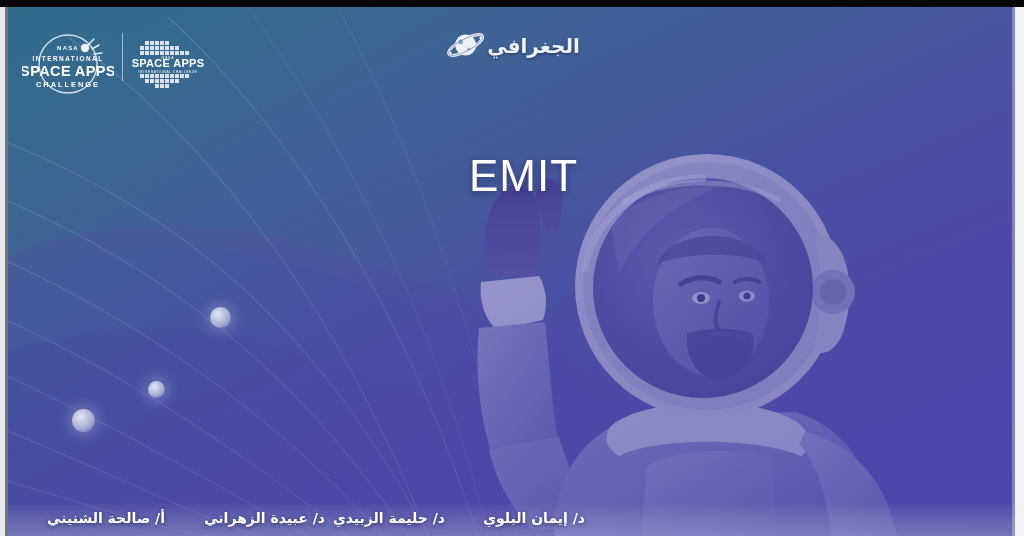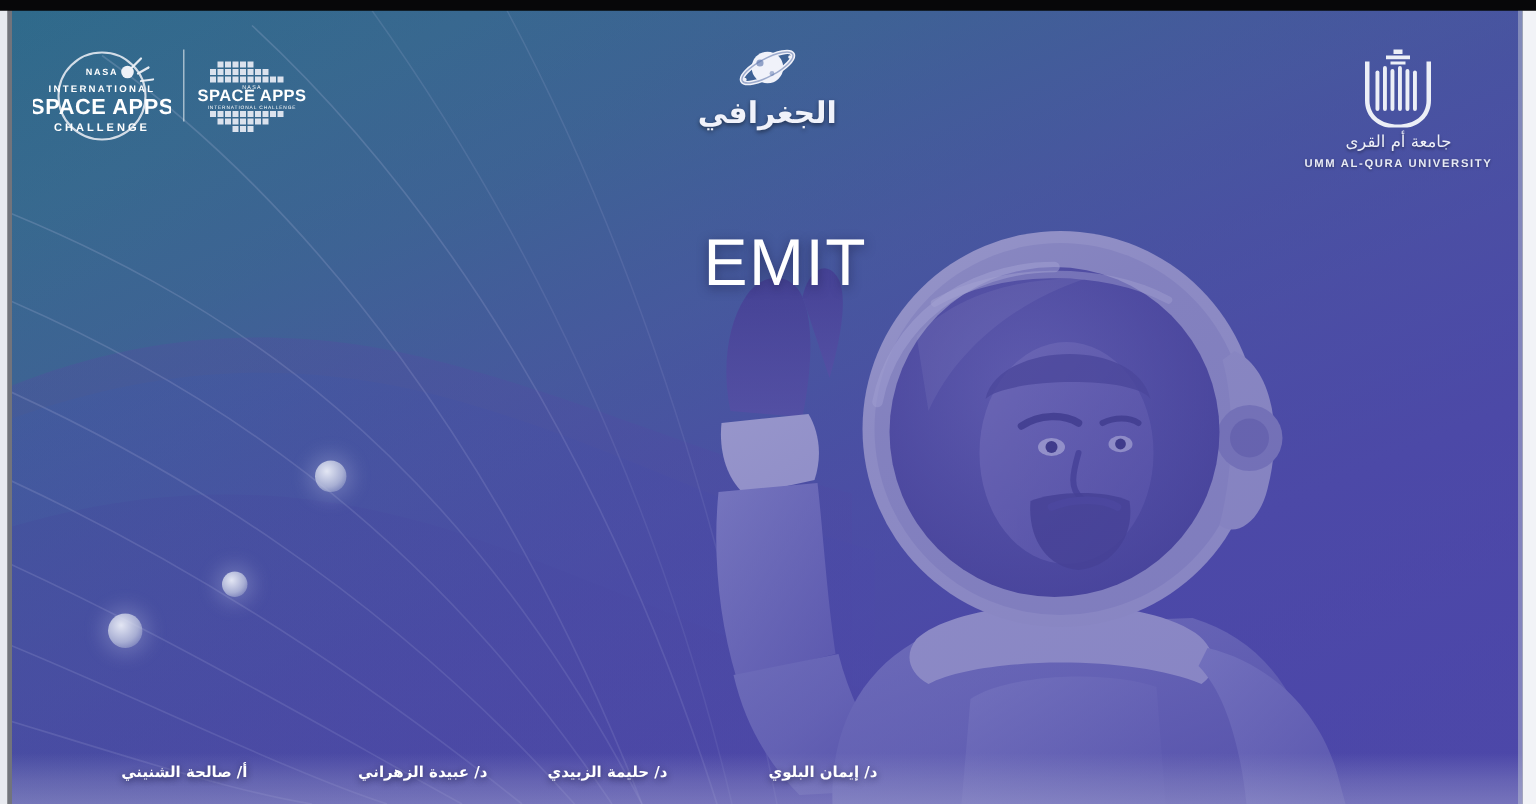--- a/index.html
+++ b/index.html
@@ -50,21 +50,21 @@
   .logo-row{position:absolute;left:0;top:0;width:100%;height:110px;z-index:20;}
 
   .nasa-logo{position:absolute;left:14px;top:26px;display:flex;gap:8px;}
   .nasa-mark{position:relative;width:92px;height:62px;}
   .nasa-mark svg{display:block;width:100%;height:100%;}
   .logo-divider{width:1px;height:48px;background:rgba(255,255,255,.55);}
   .spaceapps-mark{width:74px;height:62px;}
   .spaceapps-mark svg{display:block;width:100%;height:100%;}
 
   .center-logo{position:absolute;left:50%;top:22px;transform:translateX(-50%);
-               display:flex;flex-direction:column;align-items:center;gap:0;}
+               display:flex;align-items:center;gap:0;}
   .planet-icon{width:44px;height:34px;}
   .planet-icon svg{display:block;width:100%;height:100%;}
   .center-logo-text{color:#f0f2fa;font-size:20px;font-weight:bold;direction:rtl;
                     letter-spacing:0px;text-shadow:0 1px 3px rgba(0,0,0,.45);
                     font-family:"DejaVu Sans","Liberation Sans",sans-serif;}
 
   .uqu-logo{position:absolute;right:20px;top:22px;display:flex;flex-direction:column;align-items:center;gap:3px;}
   .uqu-mark{width:60px;height:56px;}
   .uqu-mark svg{display:block;width:100%;height:100%;}
   .uqu-ar{color:#eef0f8;font-size:11px;direction:rtl;letter-spacing:.5px;
@@ -77,21 +77,21 @@
   .title-ar{color:#ffffff;direction:rtl;font-size:36px;font-weight:bold;line-height:1.28;
             font-family:"DejaVu Sans","Liberation Sans",sans-serif;
             text-shadow:0 2px 7px rgba(24,24,60,.55);padding:0 70px;}
   .title-en{color:#ffffff;font-size:44px;font-weight:normal;line-height:1.15;margin-top:6px;
             letter-spacing:1px;text-shadow:0 2px 7px rgba(24,24,60,.5);padding-left:24px;}
 
   
   .authors{position:absolute;left:0;bottom:26px;width:100%;z-index:24;
            display:flex;flex-direction:row-reverse;justify-content:flex-start;
            padding-right:0px;padding-left:10px;direction:rtl;}
-  .author{color:#ffffff;font-size:10px;font-weight:bold;direction:rtl;white-space:nowrap;
+  .author{color:#ffffff;font-size:14px;font-weight:bold;direction:rtl;white-space:nowrap;
           font-family:"DejaVu Sans","Liberation Sans",sans-serif;
           text-shadow:0 1px 4px rgba(20,20,55,.65);}
   .author.a0{position:absolute;right:440px;}
   .author.a1{position:absolute;right:580px;}
   .author.a2{position:absolute;right:700px;}
   .author.a3{position:absolute;right:860px;}
 </style>
 </head>
 <body>
 
@@ -313,44 +313,20 @@
             <ellipse cx="22" cy="16" rx="19" ry="6" fill="none" stroke="#4a63a0" stroke-width="1" transform="rotate(-28 22 16)" opacity=".5"></ellipse>
             <circle cx="17" cy="13" r="2.4" fill="#5d77ad" opacity=".65"></circle>
             <circle cx="25" cy="20" r="1.6" fill="#5d77ad" opacity=".5"></circle>
             <circle cx="37" cy="9" r="1.2" fill="#f0f2fa"></circle>
             <circle cx="7" cy="24" r="1.1" fill="#f0f2fa"></circle>
           </svg>
         </div>
         <div class="center-logo-text">الجغرافي</div>
       </div>
 
-      <div class="uqu-logo">
-        <div class="uqu-mark">
-          <svg viewBox="0 0 60 56" aria-hidden="true">
-            <g fill="#eceff7">
-
-              <path d="M27 4 h6 v3 h-6 z"></path>
-              <path d="M22 8 h16 v2.5 h-16 z"></path>
-              <path d="M25 12 h10 v2 h-10 z"></path>
-
-              <path d="M8 12 h3 v26 c0 10 8 16 19 16 s19 -6 19 -16 v-26 h3 v26
-                       c0 12 -10 19 -22 19 s-22 -7 -22 -19 z"></path>
-
-              <rect x="15" y="18" width="2.6" height="27" rx="1.3"></rect>
-              <rect x="20" y="15" width="2.6" height="30" rx="1.3"></rect>
-              <rect x="25" y="17" width="2.6" height="28" rx="1.3"></rect>
-              <rect x="30" y="15" width="2.6" height="30" rx="1.3"></rect>
-              <rect x="35" y="17" width="2.6" height="28" rx="1.3"></rect>
-              <rect x="40" y="18" width="2.6" height="27" rx="1.3"></rect>
-            </g>
-          </svg>
-        </div>
-        <div class="uqu-ar">جامعة أم القرى</div>
-        <div class="uqu-en">UMM AL-QURA UNIVERSITY</div>
-      </div>
     </div>
 
     <div class="title-block">
       <div class="title-en">EMIT</div>
     </div>
 
     <div class="authors">
       <div class="author a0">د/ إيمان البلوي</div>
       <div class="author a1">د/ حليمة الزبيدي</div>
       <div class="author a2">د/ عبيدة الزهراني</div>

